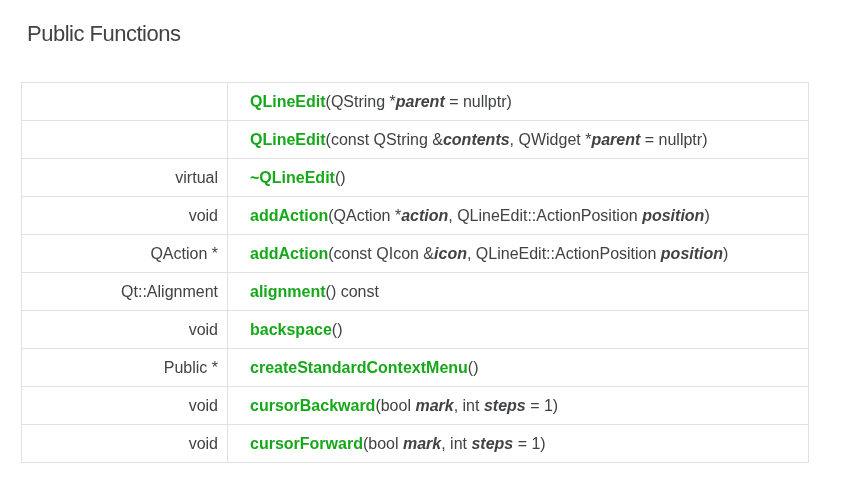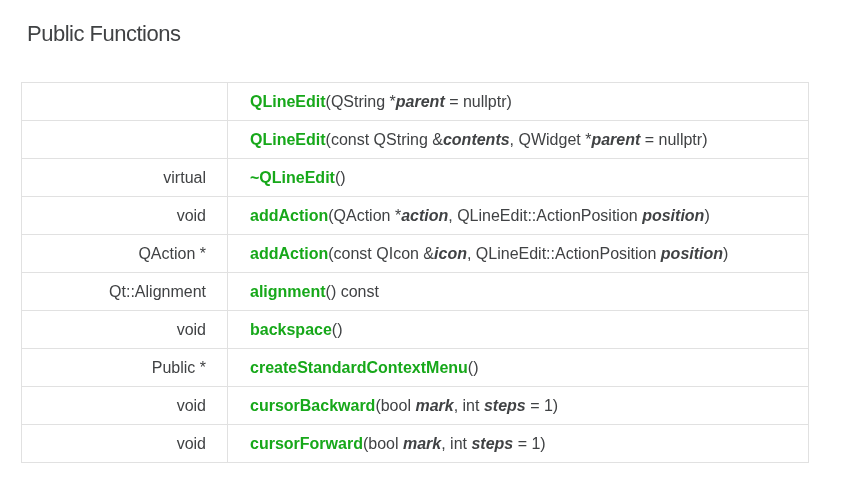--- a/index.html
+++ b/index.html
@@ -35,21 +35,21 @@
     height: 38px;
     vertical-align: middle;
     font-size: 16px;
     line-height: 20px;
     white-space: nowrap;
     overflow: hidden;
   }
   td.ret {
     width: 206px;
     text-align: right;
-    padding-right: 21px;
+    padding-right: 9px;
     color: var(--text);
     margin-top: 28px;
   }
   td.sig {
     width: 581px;
     padding-left: 22px;
     color: var(--text);
   }
   a.fn {
     color: var(--green);

